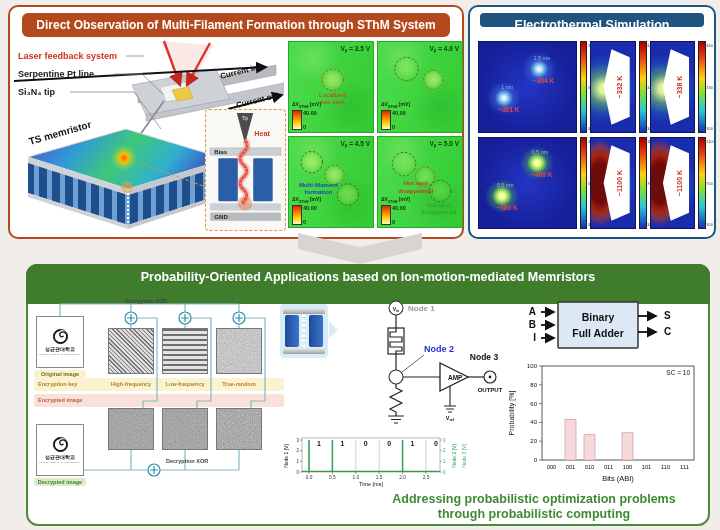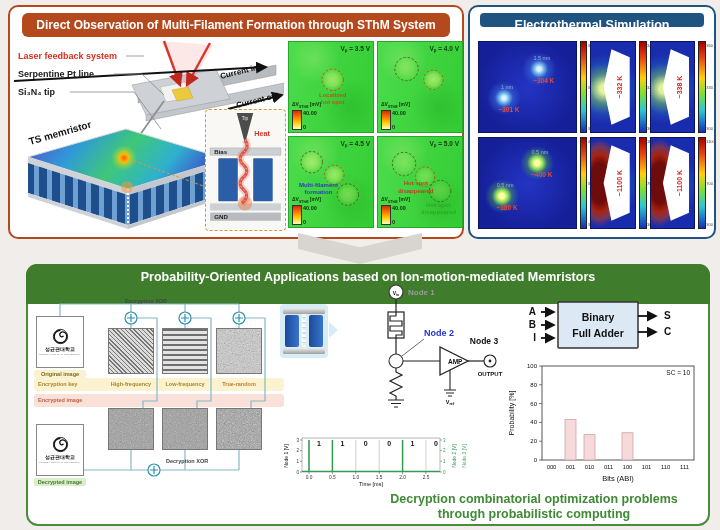--- a/index.html
+++ b/index.html
@@ -77,21 +77,21 @@
   #enc-lines{position:absolute;inset:0;width:100%;height:100%;}
 
   
   #device{position:absolute;left:248px;top:36px;width:56px;height:58px;}
   .dev-body{position:absolute;inset:2px 4px;background:#d6edf7;border-radius:4px;}
   .dev-tri{position:absolute;right:-6px;top:20px;width:0;height:0;border-left:9px solid #d6edf7;border-top:8px solid transparent;border-bottom:8px solid transparent;}
   .dev-plate{position:absolute;left:7px;right:7px;height:6px;background:linear-gradient(#ececec,#9f9f9f);border-radius:1px;}
   .dev-col{position:absolute;top:13px;bottom:13px;width:14px;background:linear-gradient(90deg,#1d4a9a,#3a74c8);border-radius:2px;}
   .dev-fil{position:absolute;left:50%;top:13px;bottom:13px;width:3px;transform:translateX(-50%);
     background:repeating-linear-gradient(180deg,#fff 0 2px,#cfcfcf 2px 3px,rgba(255,255,255,.2) 3px 5px);box-shadow:0 0 3px #fff;}
-  #circuit-mount{position:absolute;left:250px;top:16px;width:230px;height:134px;}
+  #circuit-mount{position:absolute;left:250px;top:32px;width:230px;height:134px;}
   #ts-mount{position:absolute;left:252px;top:164px;width:212px;height:58px;}
   #adder-mount{position:absolute;left:468px;top:30px;width:206px;height:58px;}
   #bar-mount{position:absolute;left:474px;top:90px;width:200px;height:132px;}
 
   .caption{position:absolute;text-align:center;font-weight:bold;color:#3f8a35;font-size:12.5px;line-height:15px;}
   #cap1{left:10px;top:226px;width:360px;}
   #cap2{left:336px;top:226px;width:340px;}
 
   svg text{font-family:"Liberation Sans",sans-serif;}
 </style>
@@ -582,17 +582,17 @@
           <text x="125.5" y="113" font-size="5.8" text-anchor="middle" fill="#111">100</text>
           <text x="144.5" y="113" font-size="5.8" text-anchor="middle" fill="#111">101</text>
           <text x="163.5" y="113" font-size="5.8" text-anchor="middle" fill="#111">110</text>
           <text x="182.5" y="113" font-size="5.8" text-anchor="middle" fill="#111">111</text>
           <text x="116" y="125" font-size="7.5" text-anchor="middle" fill="#111">Bits (ABI)</text>
           <text transform="translate(12,57) rotate(-90)" font-size="7" text-anchor="middle" fill="#111">Probability [%]</text>
           <text x="188" y="19" font-size="6.5" text-anchor="end" fill="#111">SC = 10</text>
         </svg></div>
 
     <div id="cap2" class="caption">
-      <div>Decryption combinatorial optimization problems</div>
+      <div>Addressing probabilistic optimization problems</div>
       <div>through probabilistic computing</div>
     </div>
   </div>
 </div>
 
 </body></html>

